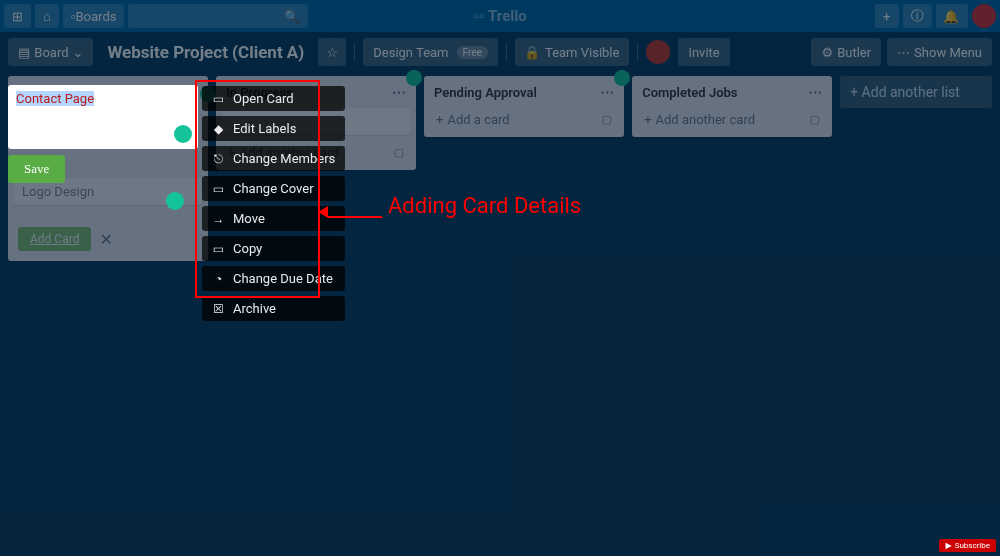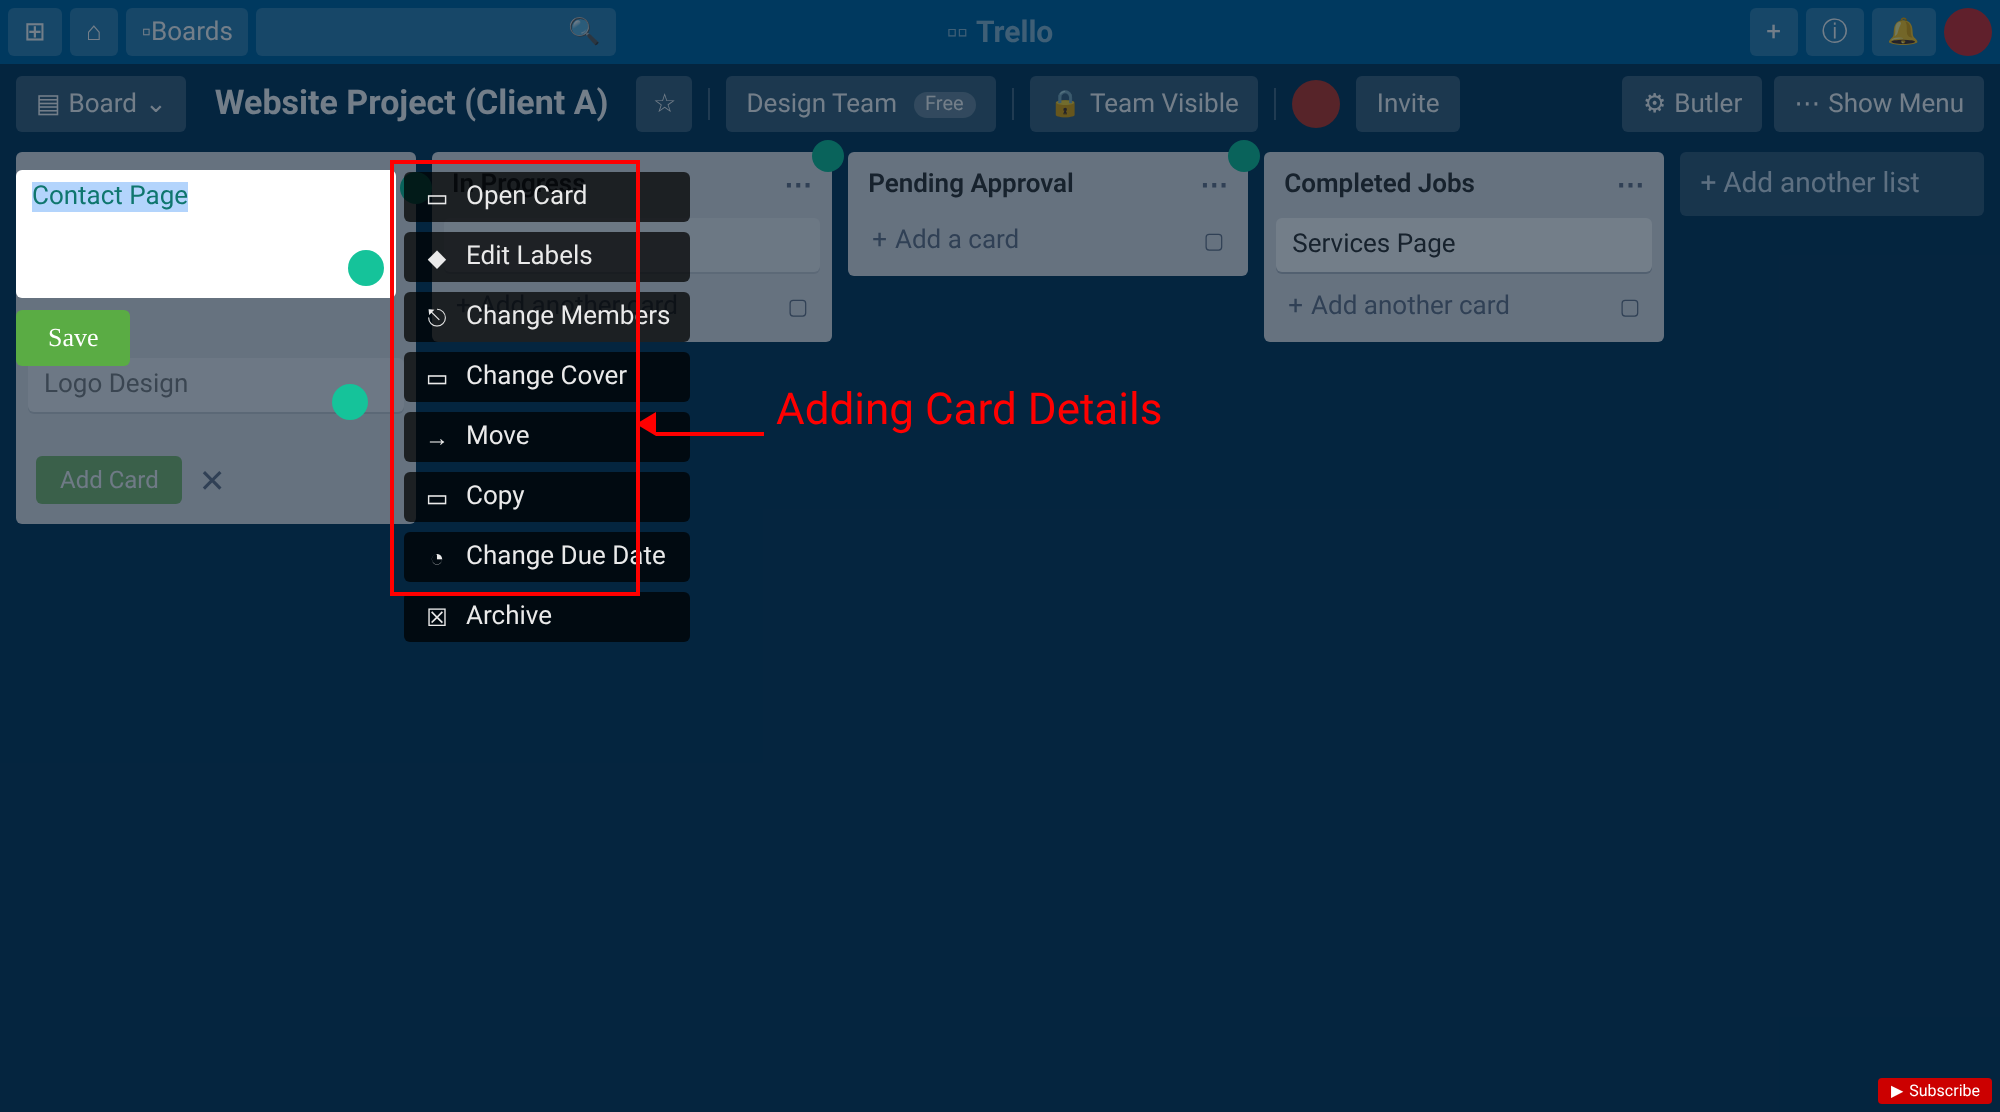--- a/index.html
+++ b/index.html
@@ -35,21 +35,21 @@
 .add-card { color: #6b778c; font-size: 13px; padding: 4px 6px; display: flex; align-items: center; gap: 4px; cursor: pointer; justify-content: space-between; text-align: center; }
 .add-list { width: 156px; background: rgba(255,255,255,0.18); border-radius: 3px; padding: 8px 10px; color: #d0e0ee; font-size: 14px; cursor: pointer; }
 .g-badge { position: absolute; width: 16px; height: 16px; background: #15c39a; border-radius: 50%; }
 
 
 .bright-layer { position: absolute; z-index: 5; }
 
 
 .edit-wrap { left: 8px; top: 85px; width: 190px; }
 .edit-card { background: #fff; border-radius: 3px; padding: 6px 8px; height: 64px; font-size: 13px; position: relative; }
-.edit-card-text { color: #0f766e; background: #b3d4fc; display: inline; }
+.edit-card-text { color: #b91c1c; background: #b3d4fc; display: inline; }
 .g-badge-edit { position: absolute; right: 6px; bottom: 6px; width: 18px; height: 18px; background: #15c39a; border-radius: 50%; }
 .save-btn { margin-top: 6px; background: #5aac44; color: #fff; border: none; border-radius: 3px; padding: 6px 16px; font-size: 13px; cursor: pointer; font-family: Liberation Serif, serif; }
 
 
 .ctx { left: 202px; top: 86px; display: flex; flex-direction: column; gap: 5px; }
 .ctx-item { background: rgba(0,0,0,0.72); color: #eaeaea; font-size: 13px; padding: 5px 10px; border-radius: 3px; display: flex; align-items: center; gap: 8px; cursor: pointer; white-space: nowrap; }
 .ctx-icon { width: 13px; display: inline-flex; justify-content: center; font-size: 12px; }
 
 
 .red-box { left: 195px; top: 80px; width: 125px; height: 218px; border: 2px solid #ff0000; }
@@ -105,21 +105,21 @@
   <div class="list">
     <div class="list-header">
       <span>Project Jobs</span>
       <span class="list-menu">⋯</span>
     </div>
 
     <div style="height:64px; opacity:0;"></div>
     <div class="card" style="opacity:.55">Logo Design</div>
     <div style="height:6px"></div>
     <div style="display:flex; align-items:center; gap:8px; padding:4px;">
-      <button style="background:#5aac44;opacity:.7;color:#fff;border:none;border-radius:3px;padding:5px 12px;font-size:12px;">Add Card</button>
+      <button style="background:#5aac44;opacity:.7;color:#fff;border:none;border-radius:3px;padding:5px 12px;font-size:12px;text-decoration:underline;">Add Card</button>
       <span style="color:#6b778c;font-size:16px;">✕</span>
     </div>
     <div class="g-badge" style="top:10px; right:-8px;"></div>
   </div>
 
   <div class="list">
     <div class="list-header">
       <span>In Progress</span>
       <span class="list-menu">⋯</span>
     </div>
@@ -141,21 +141,20 @@
       <span class="template-icon">▢</span>
     </div>
     <div class="g-badge" style="top:-6px; right:-6px;"></div>
   </div>
 
   <div class="list">
     <div class="list-header">
       <span>Completed Jobs</span>
       <span class="list-menu">⋯</span>
     </div>
-    <div class="card">Services Page</div>
     <div class="add-card">
       <span><span style="margin-right:4px;">+</span><span>Add another card</span></span>
       <span class="template-icon">▢</span>
     </div>
   </div>
 
   <div class="add-list">+ <span>Add another list</span></div>
 </div>
 
 <div class="dim-overlay"></div>

